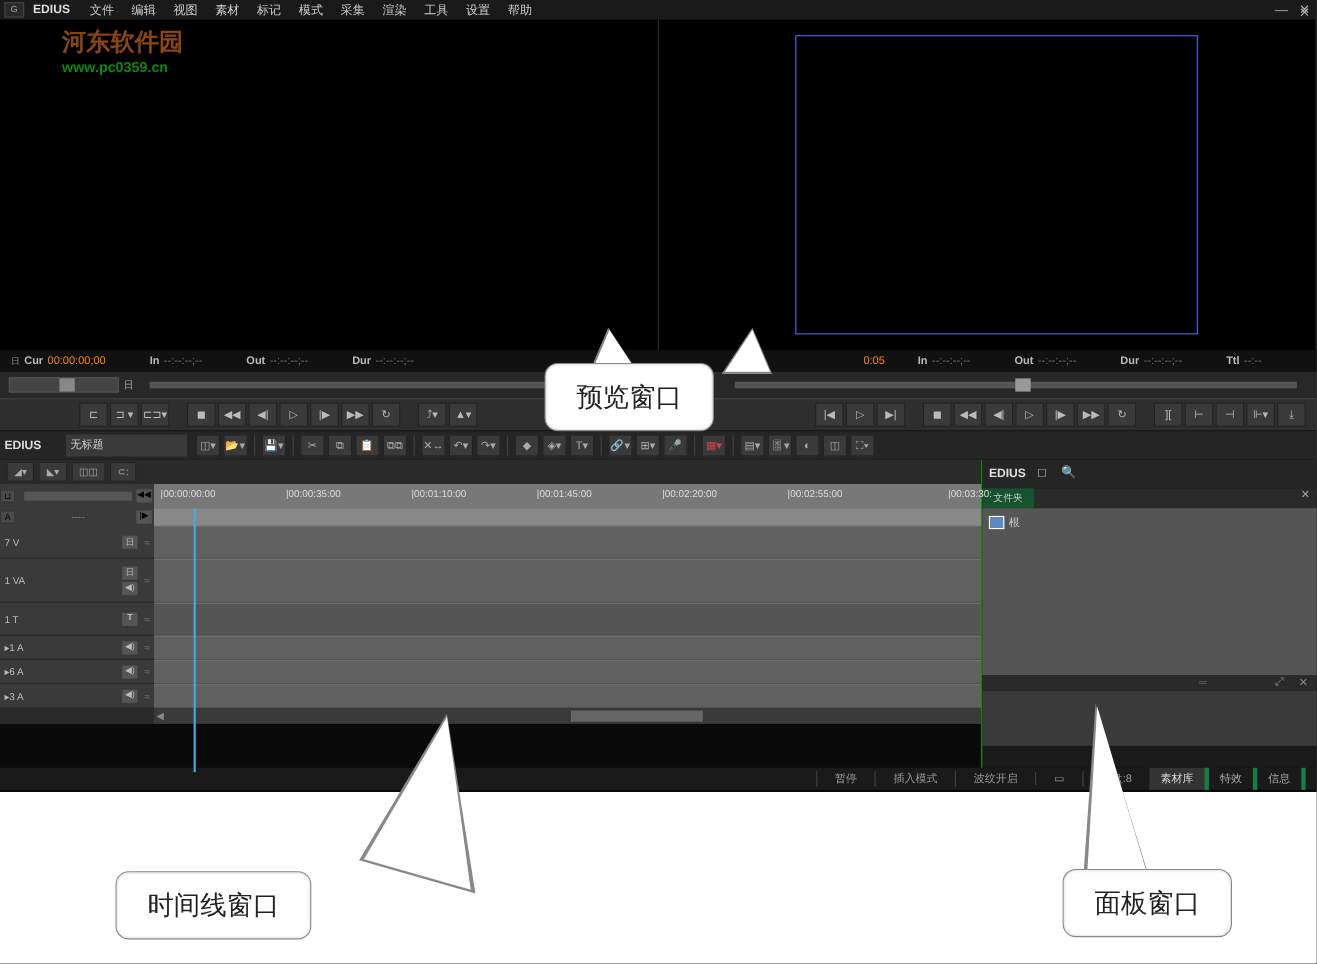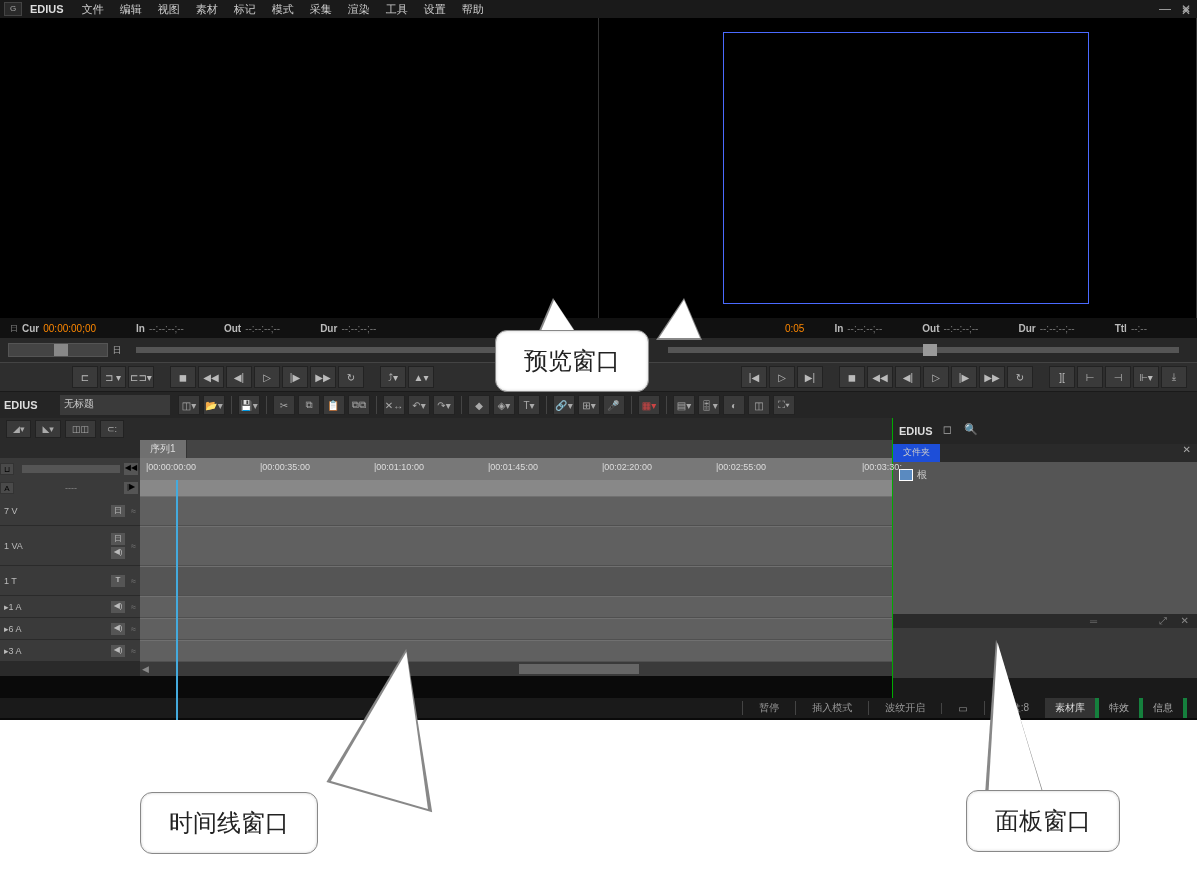--- a/index.html
+++ b/index.html
@@ -90,40 +90,40 @@
 .h-scroll-thumb { height: 10px; width: 120px; background: #666; margin-left: 370px; }
 
 
 .status-bar { height: 20px; background: #1a1a1a; display: flex; align-items: center; padding: 0 10px; font-size: 10px; color: #999; }
 .status-item { padding: 0 16px; border-left: 1px solid #444; }
 .rp-header { height: 26px; background: #252525; display: flex; align-items: center; padding: 0 6px; }
 .rp-title { color: #ddd; font-size: 11px; font-weight: bold; margin-right: 8px; }
 .rp-icon { width: 18px; height: 16px; color: #aaa; font-size: 11px; margin: 0 2px; cursor: pointer; }
 .rp-close { position: absolute; right: 6px; top: 4px; color: #aaa; font-size: 12px; cursor: pointer; }
 .rp-tab-row { height: 18px; display: flex; background: #2a2a2a; }
-.rp-tab { padding: 2px 10px; background: #1d4ed8; color: #ccc; font-size: 9px; }
+.rp-tab { padding: 2px 10px; background: #14532d; color: #ccc; font-size: 9px; }
 .rp-tab-close { margin-left: auto; padding: 0 6px; color: #aaa; font-size: 10px; cursor: pointer; }
 .rp-body { flex: 1; background: #555; padding: 4px; }
 .rp-tree-item { color: #ccc; font-size: 10px; padding: 2px; display: flex; align-items: center; gap: 4px; }
 .rp-tree-icon { width: 14px; height: 12px; background: #5a8ac0; border: 1px solid #fff; }
 .rp-divider { height: 14px; background: #2a2a2a; position: relative; }
 .rp-divider-handle { position: absolute; right: 100px; top: 2px; color: #666; font-size: 10px; }
 .rp-sub { height: 50px; background: #3a3a3a; }
 .rp-btab { padding: 3px 10px; color: #aaa; font-size: 10px; border-right: 4px solid #15803d; cursor: pointer; }
 .rp-btab.active { background: #333; color: #ddd; }
 
 
 .callout { position: absolute; background: #fff; border: 1px solid #888; border-radius: 12px; padding: 14px 28px; font-size: 24px; color: #222; box-shadow: inset 0 0 3px #ccc; }
 .callout-tail { position: absolute; width: 0; height: 0; }
 .callout1 { top: 330px; left: 495px; }
 .tail1a { top: 298px; left: 535px; border-left: 18px solid transparent; border-right: 28px solid transparent; border-bottom: 42px solid #888; }
 .tail1a::after { content: ''; position: absolute; top: 2px; left: -15px; border-left: 16px solid transparent; border-right: 25px solid transparent; border-bottom: 38px solid #fff; }
 .tail1b { top: 298px; left: 656px; border-left: 28px solid transparent; border-right: 18px solid transparent; border-bottom: 42px solid #888; }
 .tail1b::after { content: ''; position: absolute; top: 2px; left: -25px; border-left: 25px solid transparent; border-right: 16px solid transparent; border-bottom: 38px solid #fff; }
-.callout2 { top: 792px; left: 105px; margin-left: 35px; }
+.callout2 { top: 792px; left: 105px; }
 .tail2 { top: 650px; left: 345px; border-left: 40px solid transparent; border-right: 70px solid transparent; border-bottom: 150px solid #888; transform: rotate(16deg); }
 .tail2::after { content: ''; position: absolute; top: 3px; left: -36px; border-left: 37px solid transparent; border-right: 64px solid transparent; border-bottom: 145px solid #fff; }
 .callout3 { top: 790px; left: 966px; }
 .tail3 { top: 640px; left: 970px; border-left: 40px solid transparent; border-right: 20px solid transparent; border-bottom: 160px solid #888; transform: rotate(-10deg); }
 .tail3::after { content: ''; position: absolute; top: 3px; left: -36px; border-left: 37px solid transparent; border-right: 18px solid transparent; border-bottom: 155px solid #fff; }
 .rp-content-area { display: flex; flex-direction: column; height: calc(100% - 64px); }
 </style>
 </head>
 <body>
 
@@ -142,20 +142,27 @@
     <div class="menu-item">渲染</div>
     <div class="menu-item">工具</div>
     <div class="menu-item">设置</div>
     <div class="menu-item">帮助</div>
     <div class="window-controls">
       <span class="win-ctrl">—</span>
       <span class="win-ctrl">✕</span>
     </div>
   </div>
 
+  <div class="watermark">
+    <span class="watermark-icon"><span class="wm-circle"></span></span>
+    <span class="watermark-text">
+      <div class="watermark-title">河东软件园</div>
+      <div class="watermark-url">www.pc0359.cn</div>
+    </span>
+  </div>
 
   <div class="preview-area">
     <div class="preview-pane"></div>
     <div class="preview-pane">
       <div class="preview-frame" style="top:14px;left:124px;width:366px;height:272px"></div>
     </div>
   </div>
 
   <div class="timecode-bar">
     <span style="width:12px;color:#888;font-size:8px">日</span>
@@ -283,24 +290,20 @@
     <div style="flex:1;display:flex;flex-direction:column">
 
       <div class="mode-bar">
         <div class="mode-btn">◢▾</div>
         <div class="mode-btn">◣▾</div>
         <div class="mode-btn">◫◫</div>
         <div class="mode-btn">⊂:</div>
         <div style="flex:1"></div>
       </div>
 
-      <div class="tab-row">
-        <div class="tab-spacer"></div>
-        <div class="tab">序列1</div>
-      </div>
 
       <div class="ruler-row">
         <div class="ruler-left">
           <span class="track-num">⊔</span>
           <div style="flex:1;height:8px;background:#555;margin:0 4px"></div>
           <span class="track-toggle">◀◀</span>
         </div>
         <div class="ruler-track">
           <span class="ruler-tick" style="left:6px">|<span>00:00:00:00</span></span>
           <span class="ruler-tick" style="left:120px">|<span>00:00:35:00</span></span>

